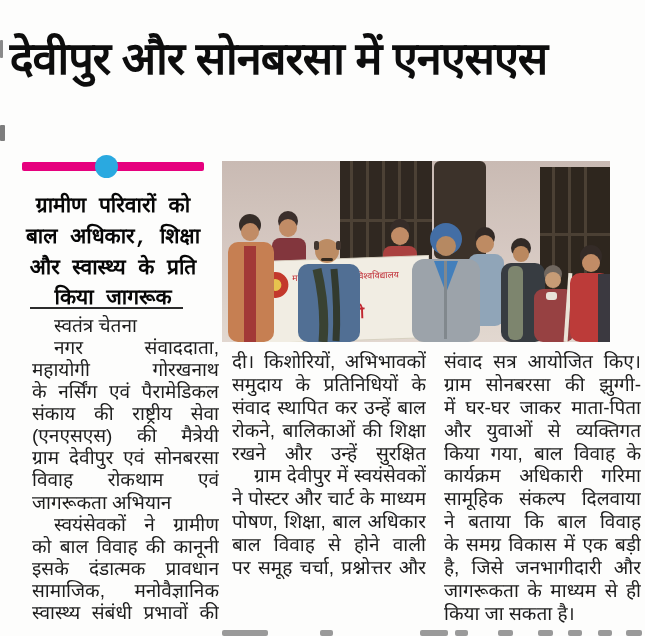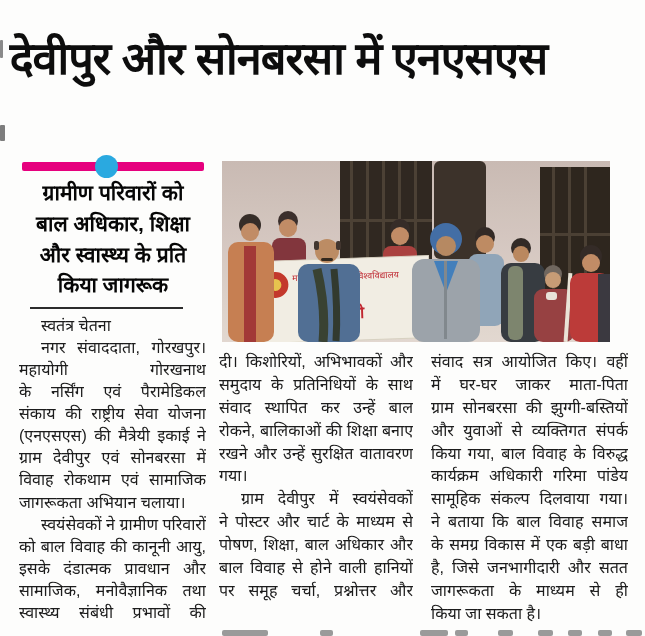--- a/index.html
+++ b/index.html
@@ -16,26 +16,26 @@
   .headline .hl1{margin-top:3px;}
 
   
   .edge-frag{position:absolute;background:#8a8a8a;border-radius:1px;}
   .ef-a{left:0;top:40px;width:3px;height:18px;}
   .ef-b{left:0;top:125px;width:5px;height:16px;background:#7d7d7d;}
 
   
   .kicker-bar{position:absolute;left:22px;top:162px;width:182px;height:9px;background:#e6007e;border-radius:2px;}
   .kicker-dot{position:absolute;left:95px;top:155px;width:23px;height:23px;border-radius:50%;background:#2aa9e0;}
-  .kicker-text{position:absolute;left:14px;top:178px;width:198px;text-align:center;color:#060606;}
+  .kicker-text{position:absolute;left:14px;top:192px;width:198px;text-align:center;color:#060606;font-family:Liberation Mono, monospace;}
   .kicker-text .kln{font-weight:700;font-size:21px;line-height:30.8px;height:30.8px;white-space:nowrap;overflow:visible;}
   .kicker-rule{position:absolute;left:30px;top:307px;width:153px;height:2px;background:#2c2c2c;}
 
   
-  .col{position:absolute;color:#1c1c1c;font-size:16px;}
+  .col{position:absolute;color:#1c1c1c;font-size:19px;margin-left:13px;}
   .col .ln{height:22.07px;line-height:22.07px;overflow:hidden;}
   .col2 .ln,.col3 .ln{height:22.9px;line-height:22.9px;}
   .col1{left:19px;top:315px;width:187px;}
   .col2{left:219px;top:351px;width:194px;}
   .col3{left:431px;top:351px;width:197px;}
   .ln.j{text-align:justify;text-align-last:justify;}
   .ln.e{text-align:left;}
   .ln.ind{text-indent:22px;}
 
   
@@ -191,32 +191,31 @@
   <div class="ln j">सामाजिक, मनोवैज्ञानिक तथा</div>
   <div class="ln j">स्वास्थ्य संबंधी प्रभावों की जानकारी</div>
 </div>
 
 <div class="col col2">
   <div class="ln j">दी। किशोरियों, अभिभावकों और</div>
   <div class="ln j">समुदाय के प्रतिनिधियों के साथ</div>
   <div class="ln j">संवाद स्थापित कर उन्हें बाल विवाह</div>
   <div class="ln j">रोकने, बालिकाओं की शिक्षा बनाए</div>
   <div class="ln j">रखने और उन्हें सुरक्षित वातावरण</div>
-  <div class="ln e">गया।</div>
   <div class="ln ind j">ग्राम देवीपुर में स्वयंसेवकों</div>
   <div class="ln j">ने पोस्टर और चार्ट के माध्यम से</div>
   <div class="ln j">पोषण, शिक्षा, बाल अधिकार और</div>
   <div class="ln j">बाल विवाह से होने वाली हानियों</div>
   <div class="ln j">पर समूह चर्चा, प्रश्नोत्तर और</div>
 </div>
 
 <div class="col col3">
   <div class="ln j">संवाद सत्र आयोजित किए। वहीं</div>
+  <div class="ln j">ग्राम सोनबरसा की झुग्गी-बस्तियों</div>
   <div class="ln j">में घर-घर जाकर माता-पिता</div>
-  <div class="ln j">ग्राम सोनबरसा की झुग्गी-बस्तियों</div>
   <div class="ln j">और युवाओं से व्यक्तिगत संपर्क</div>
   <div class="ln j">किया गया, बाल विवाह के विरुद्ध</div>
   <div class="ln j">कार्यक्रम अधिकारी गरिमा पांडेय</div>
   <div class="ln j">सामूहिक संकल्प दिलवाया गया।</div>
   <div class="ln j">ने बताया कि बाल विवाह समाज</div>
   <div class="ln j">के समग्र विकास में एक बड़ी बाधा</div>
   <div class="ln j">है, जिसे जनभागीदारी और सतत</div>
   <div class="ln j">जागरूकता के माध्यम से ही समाप्त</div>
   <div class="ln e">किया जा सकता है।</div>
 </div>

